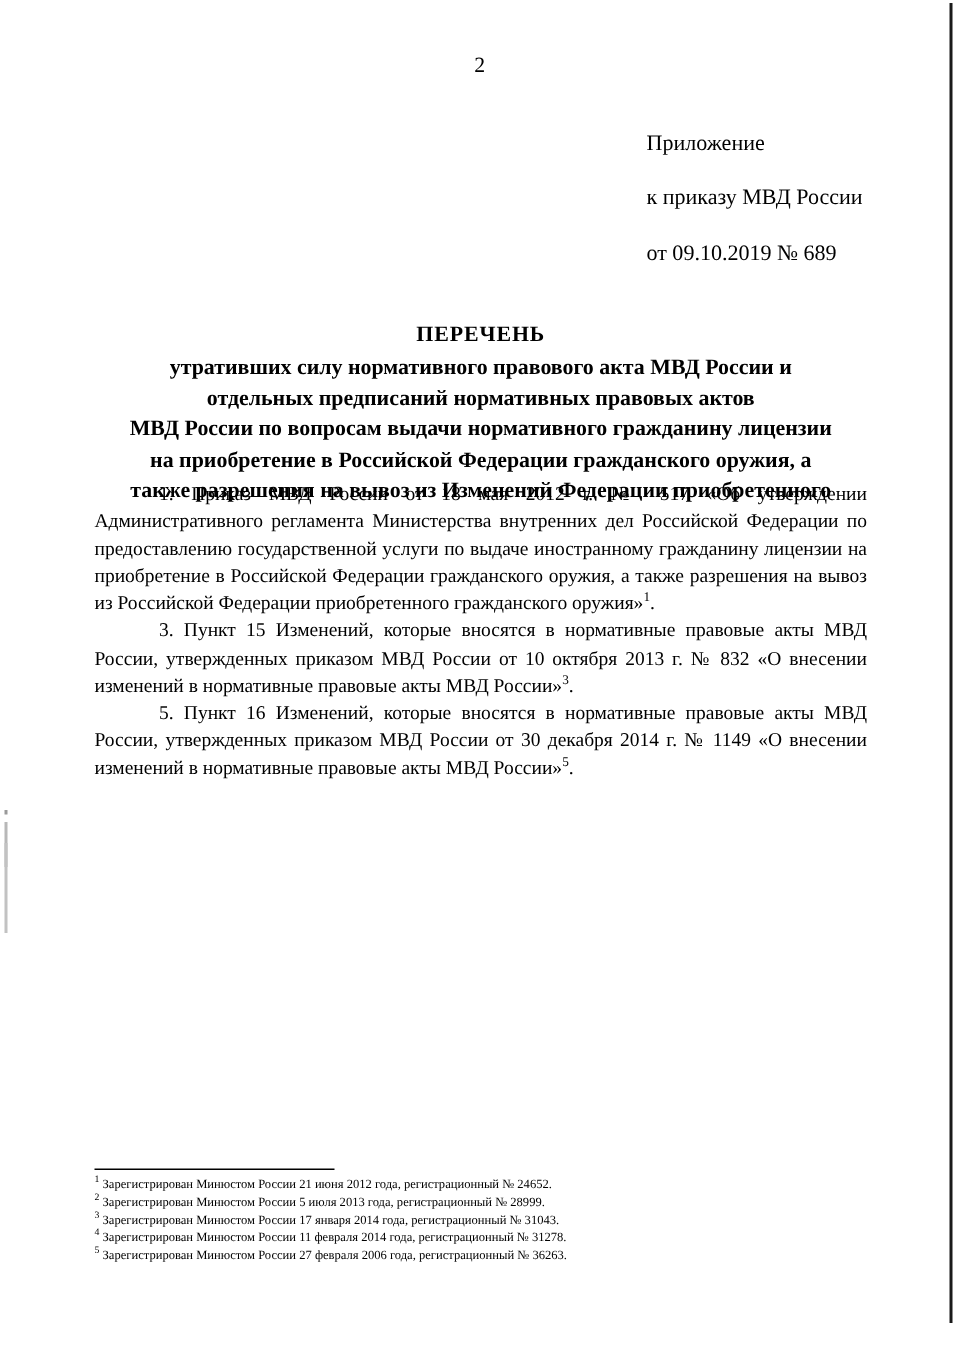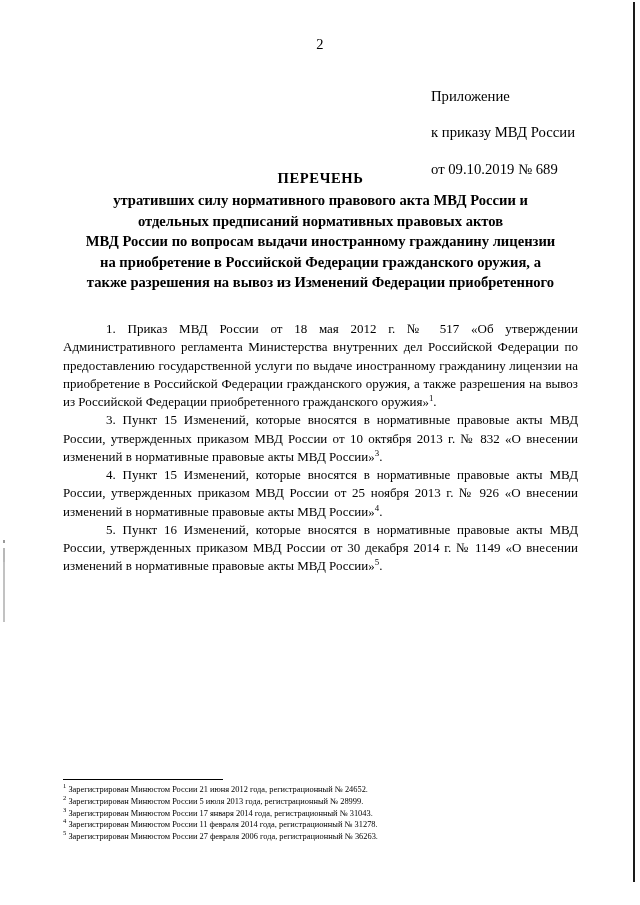--- a/index.html
+++ b/index.html
@@ -78,20 +78,21 @@
     left: 63px;
     width: 515px;
     text-align: center;
     font-weight: bold;
     font-size: 14.6px;
     line-height: 1.40;
   }
   .title-main {
     letter-spacing: 0.6px;
     margin-bottom: 2px;
+    margin-top: 45px;
   }
   .title-sub div { margin: 0; }
 
   .body-text {
     position: absolute;
     top: 320px;
     left: 63px;
     width: 515px;
     font-size: 13px;
     line-height: 1.405;
@@ -150,37 +151,34 @@
     <div>Приложение</div>
     <div>к приказу МВД России</div>
     <div>от 09.10.2019   № 689</div>
   </div>
 
   <div class="title-block">
     <div class="title-main">ПЕРЕЧЕНЬ</div>
     <div class="title-sub">
       <div>утративших силу нормативного правового акта МВД России и</div>
       <div>отдельных предписаний нормативных правовых актов</div>
-      <div>МВД России по вопросам выдачи иностранному гражданину лицензии</div>
+      <div>МВД России по вопросам выдачи нормативного гражданину лицензии</div>
       <div>на приобретение в Российской Федерации гражданского оружия, а</div>
       <div>также разрешения на вывоз из Изменений Федерации приобретенного</div>
     </div>
   </div>
 
   <div class="body-text">
     <p class="para">
       <span>1. Приказ МВД России от 18 мая 2012 г. № 517 «Об утверждении Административного регламента Министерства внутренних дел Российской Федерации по предоставлению государственной услуги по выдаче иностранному гражданину лицензии на приобретение в Российской Федерации гражданского оружия, а также разрешения на вывоз из Российской Федерации приобретенного гражданского оружия»</span><sup>1</sup><span>.</span>
     </p>
     <p class="para">
       <span>3. Пункт 15 Изменений, которые вносятся в нормативные правовые акты МВД России, утвержденных приказом МВД России от 10 октября 2013 г. № 832 «О внесении изменений в нормативные правовые акты МВД России»</span><sup>3</sup><span>.</span>
     </p>
     <p class="para">
-      <span>4. Пункт 15 Изменений, которые вносятся в нормативные правовые акты МВД России, утвержденных приказом МВД России от 25 ноября 2013 г. № 926 «О внесении изменений в нормативные правовые акты МВД России»</span><sup>4</sup><span>.</span>
-    </p>
-    <p class="para">
       <span>5. Пункт 16 Изменений, которые вносятся в нормативные правовые акты МВД России, утвержденных приказом МВД России от 30 декабря 2014 г. № 1149 «О внесении изменений в нормативные правовые акты МВД России»</span><sup>5</sup><span>.</span>
     </p>
   </div>
 
   <div class="footnote-rule"></div>
 
   <div class="footnotes">
     <p class="footnote">
       <sup>1</sup>
       <span>Зарегистрирован Минюстом России 21 июня 2012 года, регистрационный № 24652.</span>

